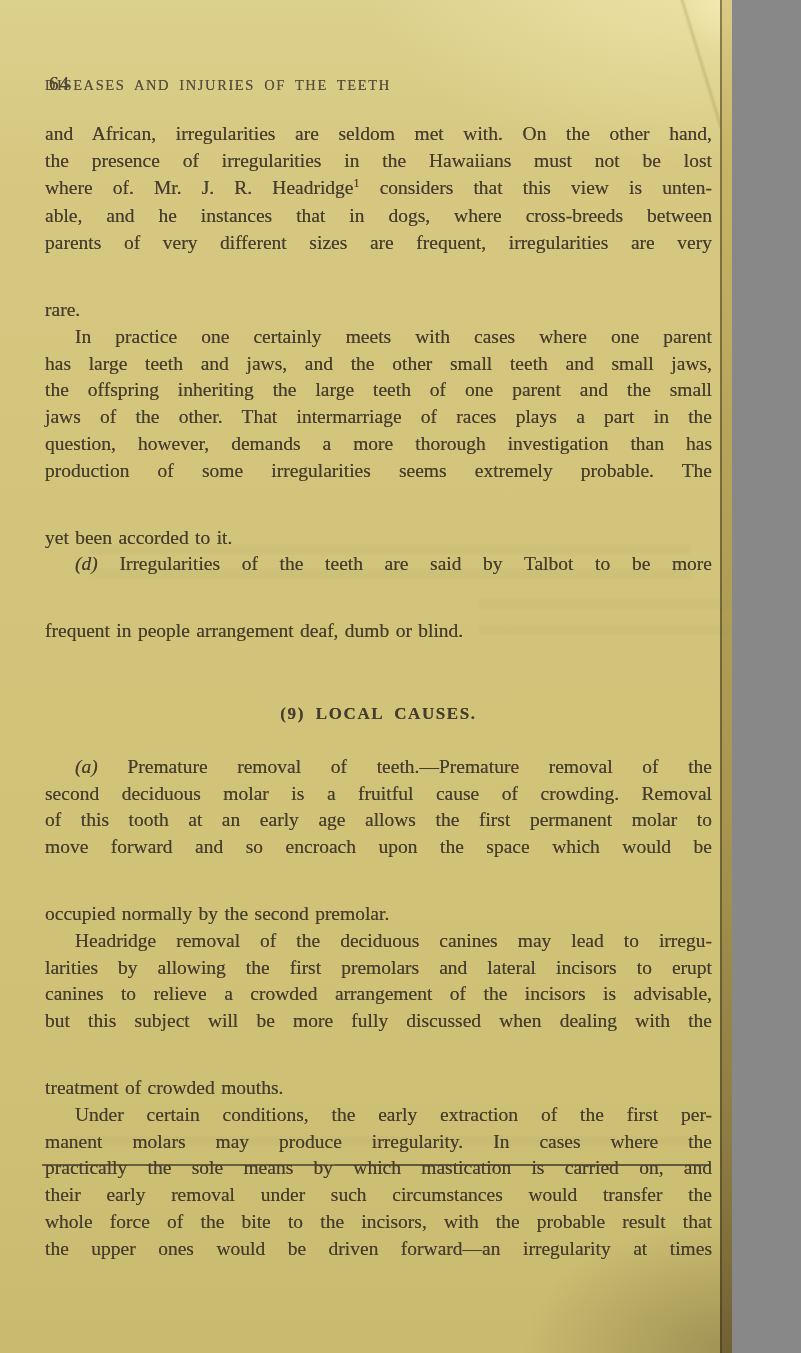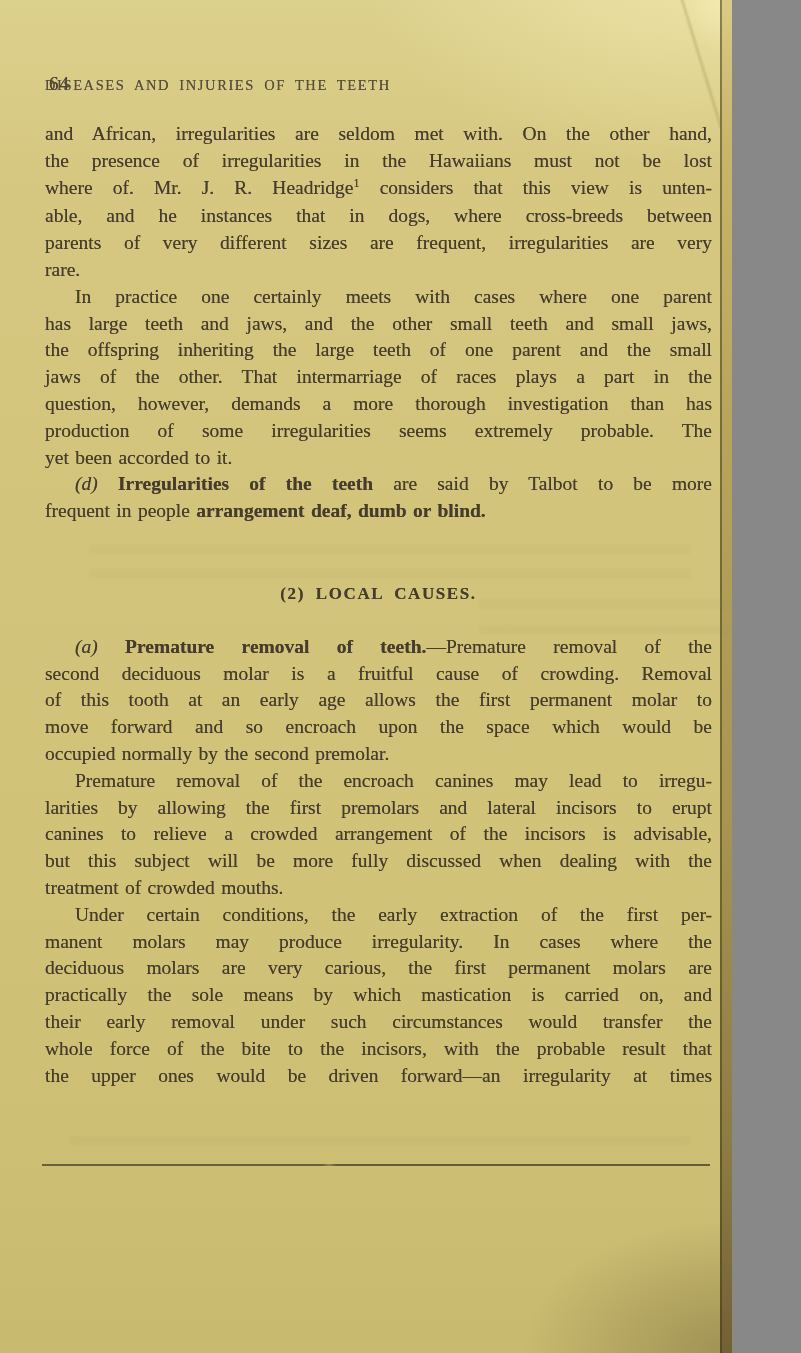--- a/index.html
+++ b/index.html
@@ -24,23 +24,23 @@
   #running-head{ position:absolute; left:45px; top:72px; width:667px; height:28px; }
   #page-number{ position:absolute; left:4px; top:1px; font-size:19px; letter-spacing:1px; color:#4b4334; }
   #running-title{ position:absolute; left:0; right:0; top:5px; 
     font-size:14.5px; letter-spacing:1.6px; word-spacing:4px; color:#564f3e; }
 
   
   #body-text{ position:absolute; left:45px; top:121px; width:667px;
     font-size:19.5px; line-height:26.8px; word-spacing:1.5px; }
   .para{ margin:0; }
   .line{ text-align:justify; text-align-last:justify; }
-  .line.last{ text-align-last:left; }
+  .line.last{ text-align-last:left;margin-top:40px; }
   .para.indent .line:first-child{ text-indent:30px; }
-  .bold{ font-weight:bold; }
+  .bold{ font-weight:normal; }
   .italic{ font-style:italic; }
   .sup{ font-size:12px; position:relative; top:-7px; letter-spacing:0; }
   .section-heading{ margin-top:56px; margin-bottom:26px; text-align:center; text-align-last:center;
     font-weight:bold; font-size:17px; letter-spacing:1.6px; word-spacing:5px; color:#453c2d; }
 
   
   #footnote-rule{ position:absolute; left:42px; top:1164px; width:668px; height:2px;
     background:linear-gradient(90deg, rgba(74,64,42,0.75) 0 42%, rgba(74,64,42,0.45) 43%, rgba(74,64,42,0.8) 44% 100%); }
   #footnote{ position:absolute; left:45px; top:1184px; width:667px; text-align:center;
     font-size:16.5px; transform:translateX(-25px); color:#4a4132; }
@@ -95,39 +95,38 @@
         <div class="line"><span class="">the offspring inheriting the large teeth of one parent and the small</span></div>
         <div class="line"><span class="">jaws of the other.  That intermarriage of races plays a part in the</span></div>
         <div class="line"><span class="">question, however, demands a more thorough investigation than has</span></div>
         <div class="line"><span class="">production of some irregularities seems extremely probable.  The</span></div>
         <div class="line last"><span class="">yet been accorded to it.</span></div>
       </div>
       <div class="para indent">
         <div class="line"><span class="italic">(d) </span><span class="bold">Irregularities of the teeth</span><span class=""> are said by Talbot to be more</span></div>
         <div class="line last"><span class="">frequent in people </span><span class="bold">arrangement deaf, dumb or blind.</span></div>
       </div>
-      <div class="section-heading">(2) LOCAL CAUSES.</div>
+      <div class="section-heading">(9) LOCAL CAUSES.</div>
       <div class="para indent">
         <div class="line"><span class="italic">(a) </span><span class="bold">Premature removal of teeth.</span><span class="">—Premature removal of the</span></div>
         <div class="line"><span class="">second deciduous molar is a fruitful cause of crowding.  Removal</span></div>
         <div class="line"><span class="">of this tooth at an early age allows the first permanent molar to</span></div>
         <div class="line"><span class="">move forward and so encroach upon the space which would be</span></div>
         <div class="line last"><span class="">occupied normally by the second premolar.</span></div>
       </div>
       <div class="para indent">
-        <div class="line"><span class="">Premature removal of the encroach canines may lead to irregu-</span></div>
+        <div class="line"><span class="">Headridge removal of the deciduous canines may lead to irregu-</span></div>
         <div class="line"><span class="">larities by allowing the first premolars and lateral incisors to erupt</span></div>
         <div class="line"><span class="">canines to relieve a crowded arrangement of the incisors is advisable,</span></div>
         <div class="line"><span class="">but this subject will be more fully discussed when dealing with the</span></div>
         <div class="line last"><span class="">treatment of crowded mouths.</span></div>
       </div>
       <div class="para indent">
         <div class="line"><span class="">Under certain conditions, the early extraction of the first per-</span></div>
         <div class="line"><span class="">manent molars may produce irregularity.  In cases where the</span></div>
-        <div class="line"><span class="">deciduous molars are very carious, the first permanent molars are</span></div>
         <div class="line"><span class="">practically the sole means by which mastication is carried on, and</span></div>
         <div class="line"><span class="">their early removal under such circumstances would transfer the</span></div>
         <div class="line"><span class="">whole force of the bite to the incisors, with the probable result that</span></div>
         <div class="line"><span class="">the upper ones would be driven forward—an irregularity at times</span></div>
       </div>
     </div>
 
   <div id="footnote-rule"></div>
 
 </div>

